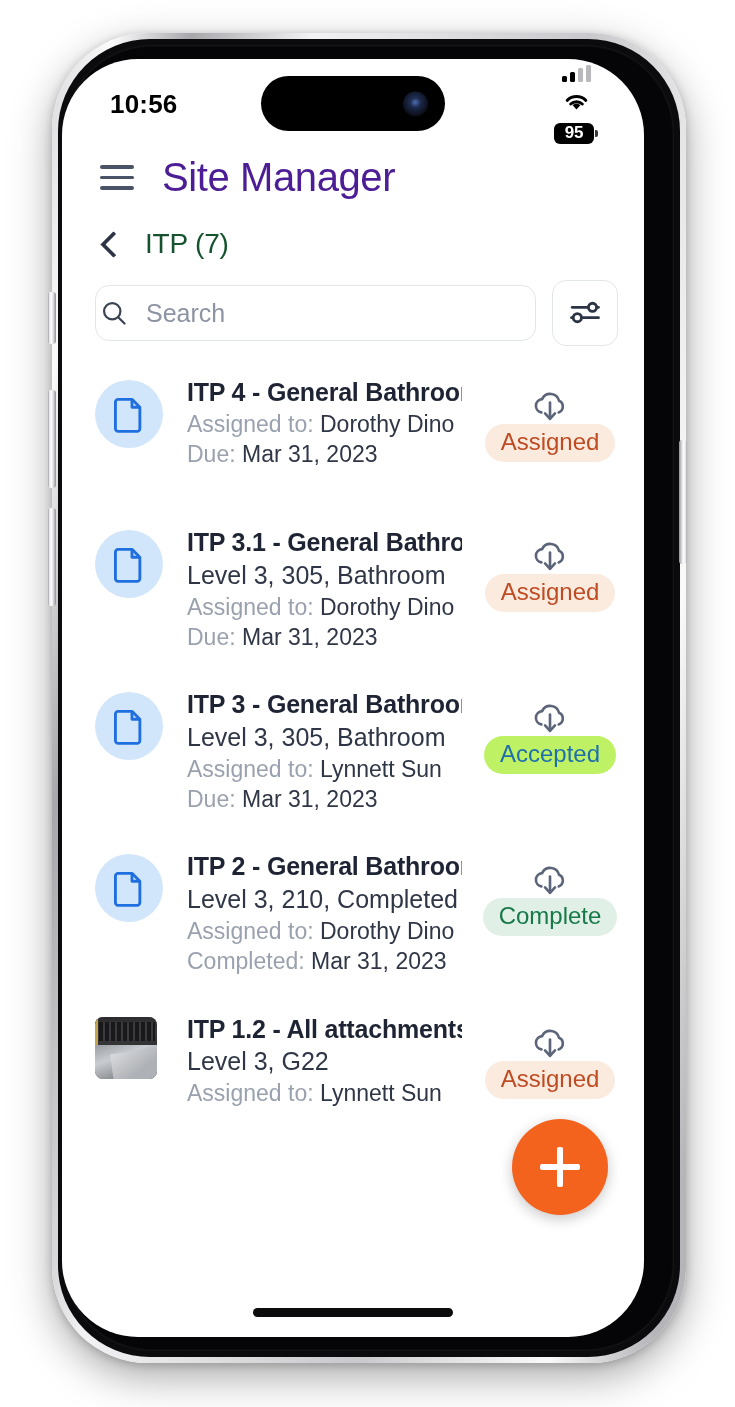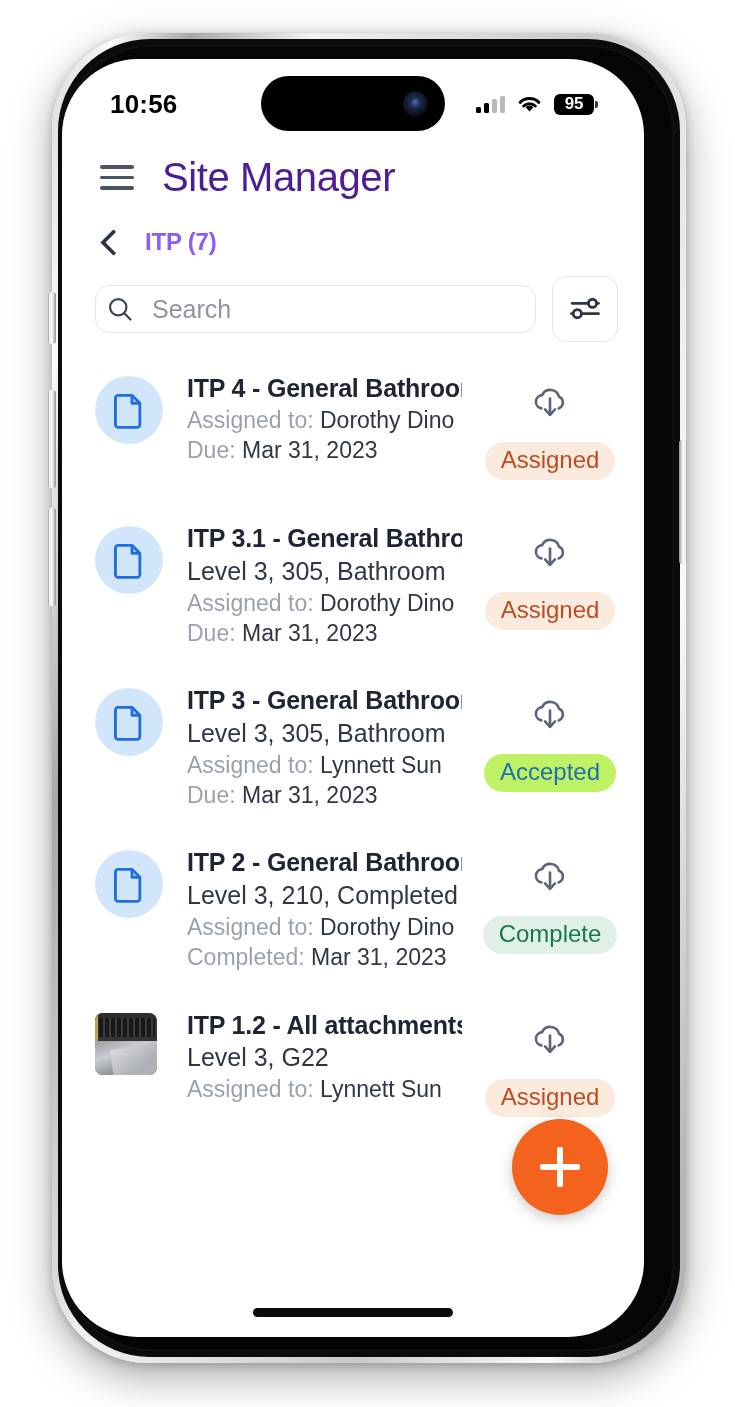--- a/index.html
+++ b/index.html
@@ -56,21 +56,21 @@
   
   .statusbar {
     position:relative; height:78px;
     display:flex; align-items:center; justify-content:space-between;
     padding:0 46px 0 48px;
   }
   .sb-time {
     font-size:26px; font-weight:700; color:#000;
     letter-spacing:.2px; margin-top:12px;
   }
-  .sb-right { display:flex; align-items:center; gap:11px; margin-top:12px; }
+  .sb-right { display:flex; align-items:center; gap:11px; margin-top:12px;flex-direction:column; }
   .sig { display:flex; align-items:flex-end; gap:3px; height:17px; }
   .sig i { display:block; width:5px; border-radius:1.5px; background:#000; }
   .sig i:nth-child(1){ height:6px; }
   .sig i:nth-child(2){ height:10px; }
   .sig i:nth-child(3){ height:14px; background:#b9b9bd; }
   .sig i:nth-child(4){ height:17px; background:#b9b9bd; }
   .batt {
     background:#000; color:#fff; border-radius:6px;
     font-size:17px; font-weight:700; letter-spacing:-.3px;
     padding:2px 6px 3px; line-height:1;
@@ -111,30 +111,30 @@
   .backrow {
     display:flex; align-items:center; gap:22px;
     padding:22px 0 14px 36px;
   }
   .chev {
     width:19px; height:19px;
     border-left:4.5px solid #2c3445; border-bottom:4.5px solid #2c3445;
     transform:rotate(45deg); margin-left:6px; cursor:pointer;
     border-radius:1px;
   }
-  .back-label { font-size:24px; font-weight:700; color:#8b5cf6; letter-spacing:-.2px; }
+  .back-label { font-size:28px; font-weight:400; color:#14532d; letter-spacing:-.2px; }
 
   
   .searchrow {
     display:flex; align-items:center; gap:16px;
     padding:6px 26px 0 33px;
   }
   .searchbox {
-    flex:1; height:48px; border:1.6px solid #e2e5ea; border-radius:14px;
-    display:flex; align-items:center; gap:18px; padding:0 10px;
+    flex:1; height:56px; border:1.6px solid #e2e5ea; border-radius:14px;
+    display:flex; align-items:center; gap:18px; padding:0 4px;
     background:#fff;
   }
   .search-ph { font-size:25px; color:#8c94a3; }
   .filterbtn {
     width:66px; height:66px; border:1.6px solid #e2e5ea; border-radius:14px;
     display:flex; align-items:center; justify-content:center; background:#fff;
     cursor:pointer;
   }
 
   
@@ -185,21 +185,21 @@
     letter-spacing:-.2px; line-height:1.3; white-space:nowrap;
     overflow:hidden;
   }
   .r-loc { font-size:25px; color:#2f3646; line-height:1.32; }
   .r-line { font-size:23px; line-height:1.32; color:#2f3646; }
   .r-line .lbl { color:#9aa1ae; }
 
   .rowright {
     width:136px; flex:0 0 136px;
     display:flex; flex-direction:column; align-items:center;
-    padding-top:22px; gap:22px;justify-content:center;
+    padding-top:22px; justify-content:center;
   }
   .badge {
     font-size:24px; font-weight:400; border-radius:999px;
     padding:6px 16px 8px; white-space:nowrap; line-height:1;
   }
   .badge.assigned { color:#bf4b22; background:#fbeade; }
   .badge.accepted { color:#1f6fae; background:#bef264; }
   .badge.complete { color:#17794a; background:#e1f0e6; }
 
   

